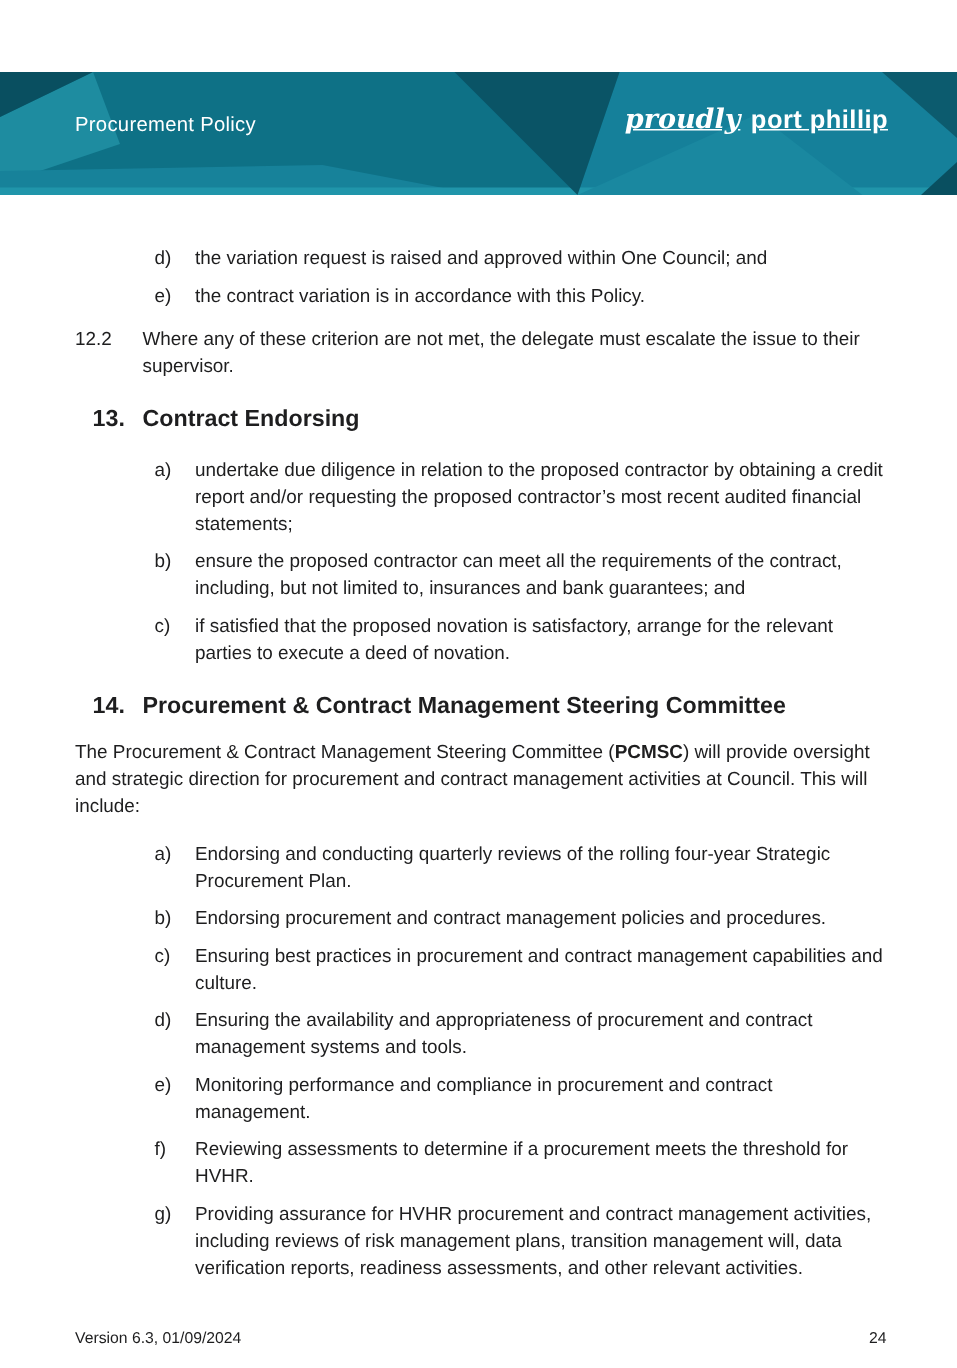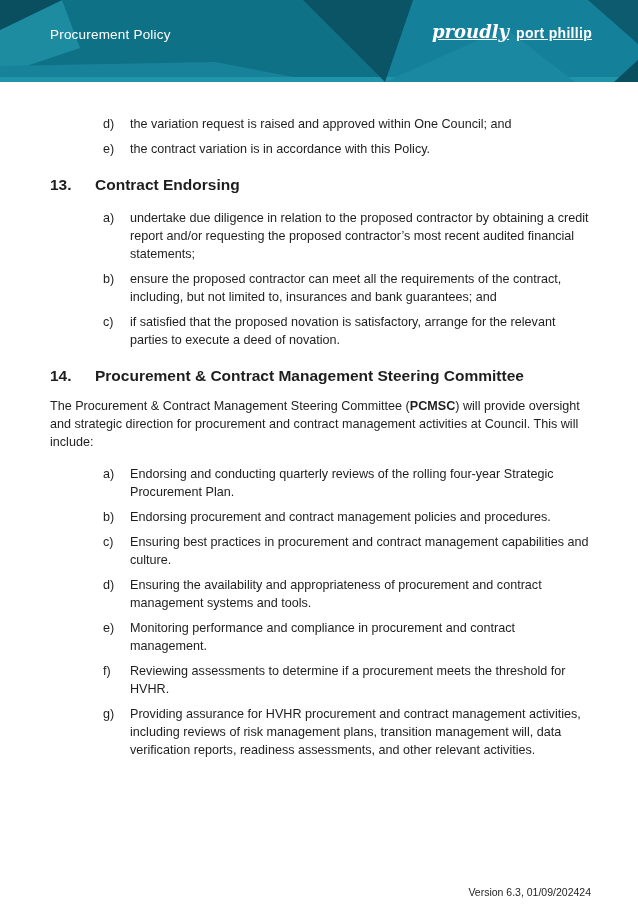--- a/index.html
+++ b/index.html
@@ -1,45 +1,45 @@
 <!DOCTYPE html>
 <html><head>
 <meta charset="utf-8">
 <style>
   html,body { margin:0; padding:0; background:#ffffff; }
   .page {
     position:relative; width:638px; height:912px; background:#ffffff;
     font-family:"Liberation Sans", sans-serif; color:#1e1e1f; overflow:hidden;
   }
   
-  .banner { position:relative; height:82px; overflow:hidden; }
+  .banner { position:relative; height:82px; overflow:hidden;margin-top:48px; }
   .banner svg { position:absolute; left:0; top:0; width:100%; height:100%; display:block; }
   .banner-title {
     position:absolute; left:50px; top:27px; color:#ffffff; font-size:13.5px;
     letter-spacing:.2px;
   }
   .logo { position:absolute; right:46px; top:21px; color:#ffffff; display:flex; align-items:baseline; gap:7px;text-decoration:underline; }
   .logo-script { font-family:"DejaVu Serif", serif; font-style:italic; font-weight:600; font-size:18px; }
-  .logo-brand { font-weight:bold; font-size:14px; letter-spacing:.3px; }
+  .logo-brand { font-weight:bold; font-size:17px; letter-spacing:.3px; }
   
   .content { padding:26px 46px 0 50px; font-size:12.6px; line-height:18px; }
   .clause { display:flex; margin-top:11px; }
   .clause-num { width:45px; flex:none; }
   .clause-text { flex:1; }
   .section-heading { display:flex; margin:16px 0 11px 0; font-size:15.5px; font-weight:bold; line-height:21px; }
-  .section-heading .sh-num { width:45px; flex:none; }
+  .section-heading .sh-num { width:45px; flex:none;text-align:center; }
   .li { display:flex; margin:7px 0 0 53px; }
   .li-label { width:27px; flex:none; }
   .li-text { flex:1; }
   .gap-lg { margin-top:14px; }
   strong { font-weight:bold; }
   
   .footer {
     position:absolute; left:50px; right:47px; top:886px;
-    display:flex; justify-content:flex-end; font-size:10.5px; color:#1e1e1f;
+    display:flex; justify-content:space-between; font-size:10.5px; color:#1e1e1f;
   }
 </style>
 </head>
 <body>
 
 <div class="page">
 
   <header class="banner">
     <svg viewBox="0 0 638 82" preserveAspectRatio="none" aria-hidden="true">
       <rect x="0" y="0" width="638" height="82" fill="#0E7186"></rect>
@@ -65,20 +65,24 @@
     <div class="li">
       <span class="li-label">d)</span>
       <span class="li-text">the variation request is raised and approved within One Council; and</span>
     </div>
 
     <div class="li">
       <span class="li-label">e)</span>
       <span class="li-text">the contract variation is in accordance with this Policy.</span>
     </div>
 
+    <div class="clause">
+      <span class="clause-num">12.2</span>
+      <span class="clause-text">Where any of these criterion are not met, the delegate must escalate the issue to their supervisor.</span>
+    </div>
 
     <h2 class="section-heading">
       <span class="sh-num">13.</span>
       <span>Contract Endorsing</span>
     </h2>
 
 
     <div class="li gap-lg">
       <span class="li-label">a)</span>
       <span class="li-text">undertake due diligence in relation to the proposed contractor by obtaining a credit report and/or requesting the proposed contractor’s most recent audited financial statements;</span>

